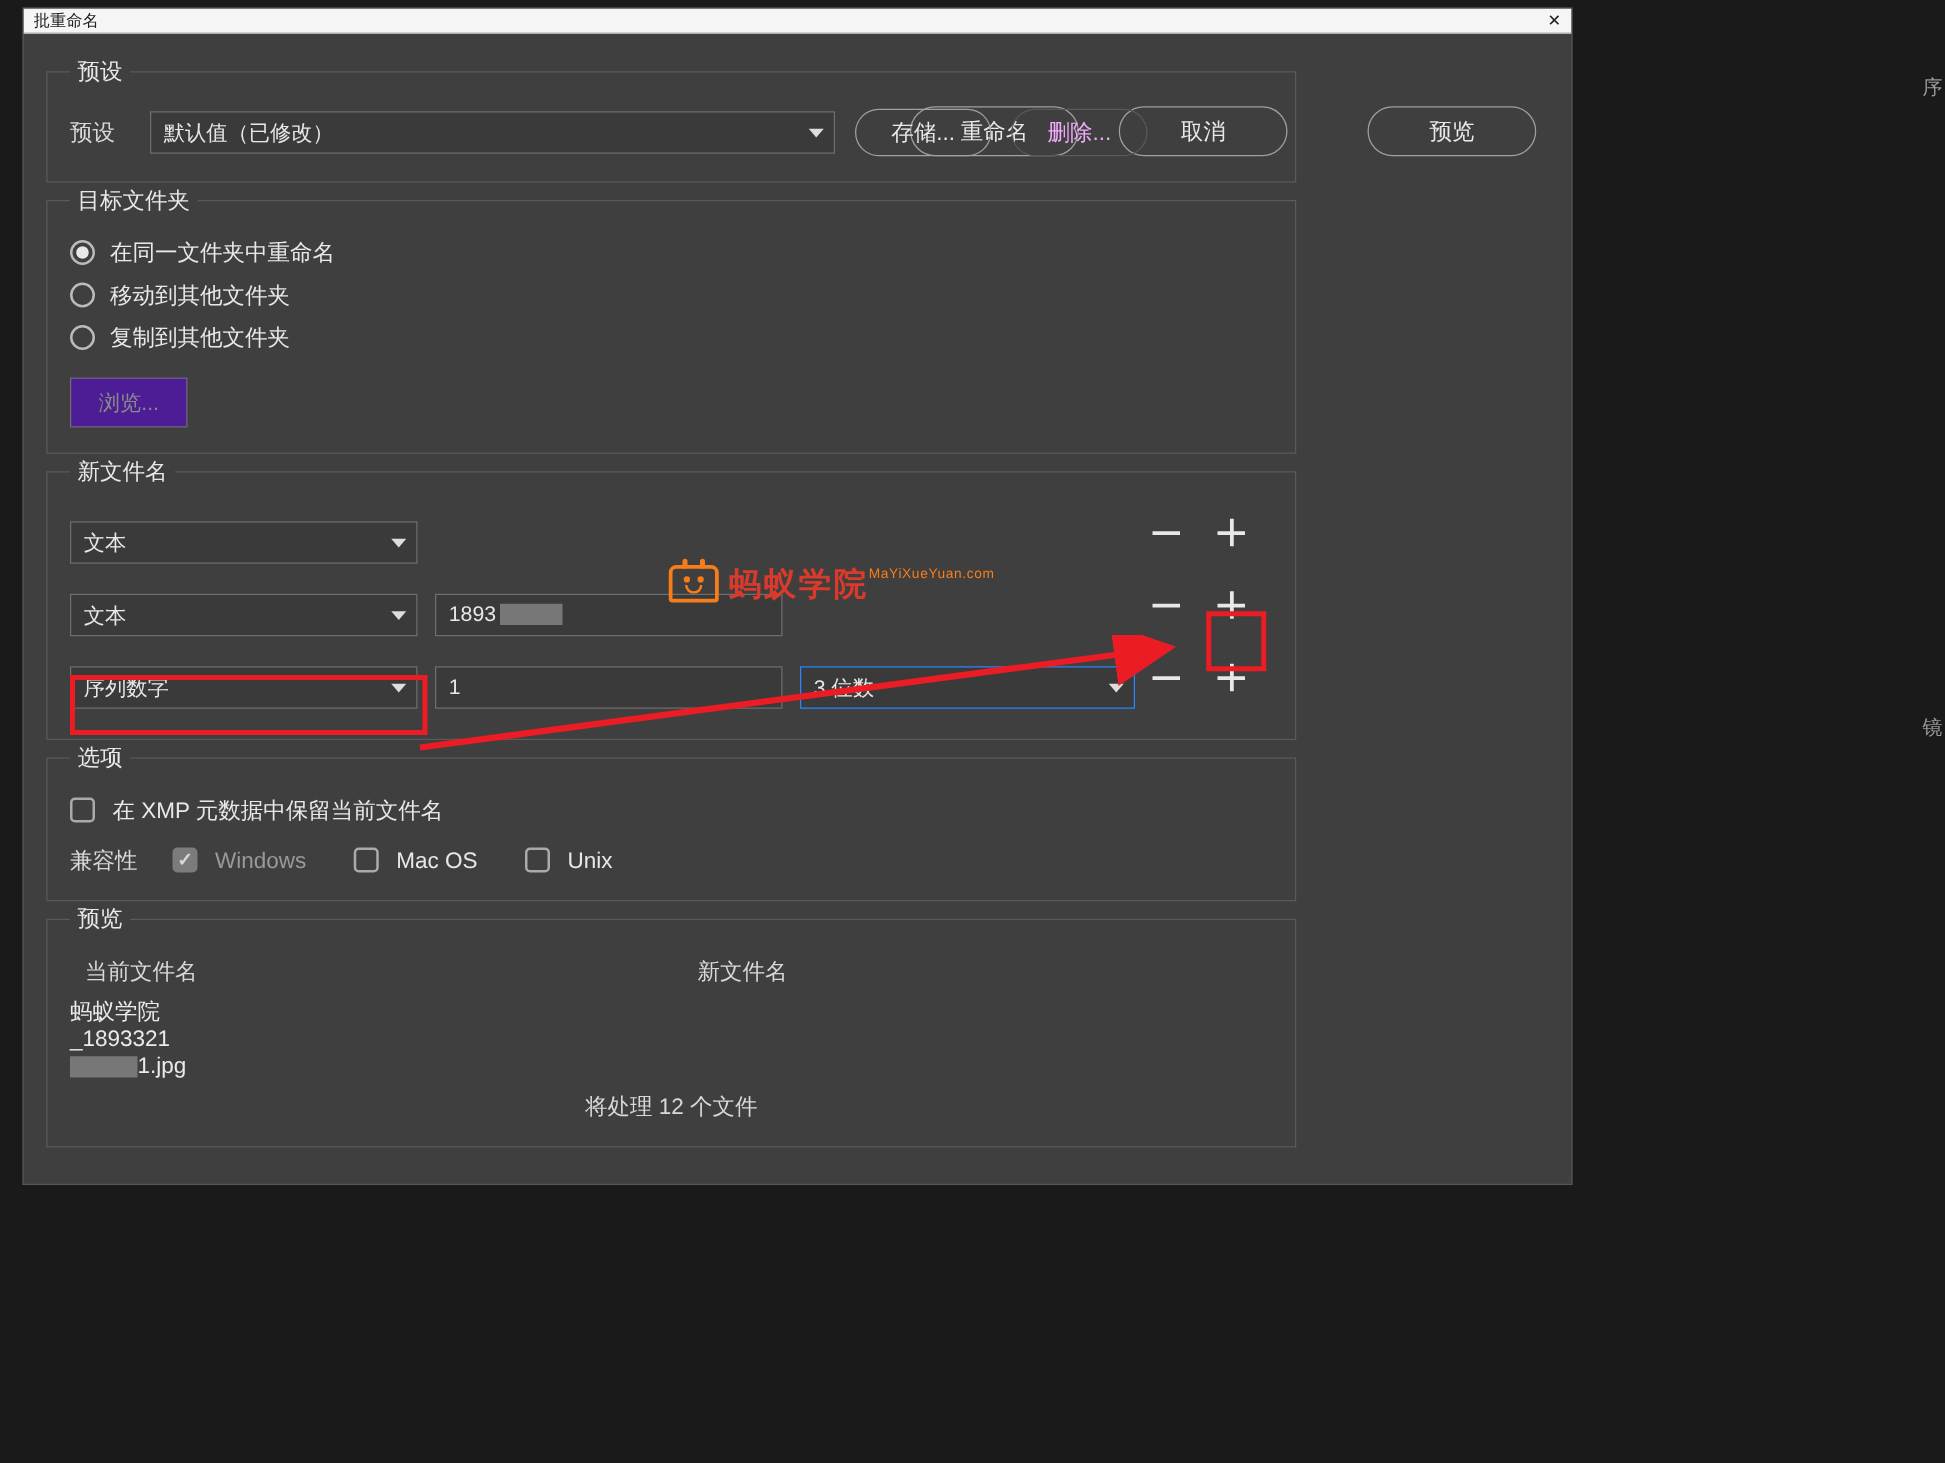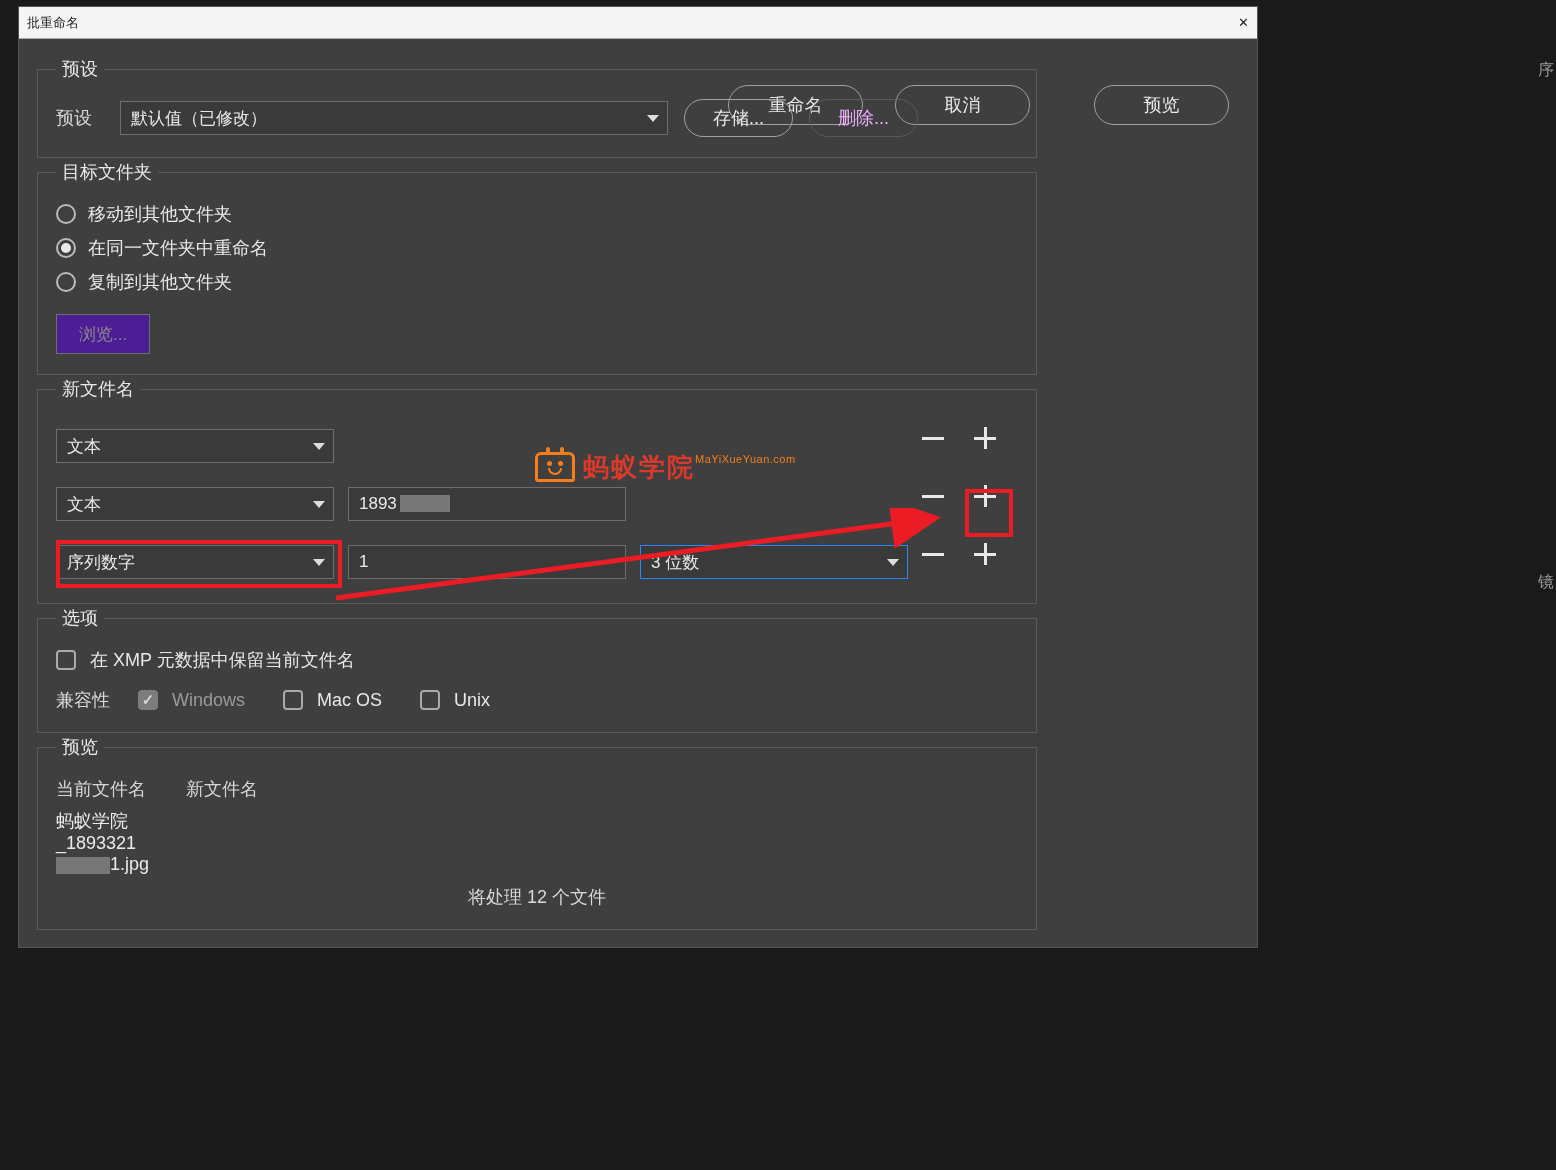--- a/index.html
+++ b/index.html
@@ -1,19 +1,19 @@
 <!DOCTYPE html>
 <html><head>
 <meta charset="utf-8">
 <style>
   *{box-sizing:border-box;margin:0;padding:0;font-family:"Segoe UI","Microsoft YaHei",sans-serif}
   body{background:#1a1a1a;width:1556px;height:1170px;position:relative;overflow:hidden}
   .outer{position:absolute;inset:0;background:#1a1a1a}
   .dialog{position:absolute;left:18px;top:6px;width:1240px;height:942px;background:#3f3f3f;border:1px solid #555}
-  .titlebar{height:32px;background:#f5f5f5;display:flex;align-items:center;padding:0 8px;border-bottom:1px solid #aaa;justify-content:space-between}
+  .titlebar{height:20px;background:#f5f5f5;display:flex;align-items:center;padding:0 8px;border-bottom:1px solid #aaa;justify-content:space-between}
   .titlebar span{color:#222;font-size:13px}
   .close-x{font-size:16px;color:#222;cursor:pointer;font-weight:400}
   .content{position:relative;padding:18px 18px;color:#e8e8e8;font-size:18px}
   fieldset{border:1px solid #5a5a5a;margin-bottom:2px;padding:18px 18px 20px 18px;position:relative}
   legend{padding:0 6px;color:#e8e8e8;font-size:18px}
   .leftcol{width:1000px}
   .row{display:flex;align-items:center;gap:16px;margin-bottom:14px}
   .row:last-child{margin-bottom:0}
   .lbl{color:#d8d8d8;font-size:18px;min-width:48px}
   select,.fake-select{background:#3a3a3a;border:1px solid #6e6e6e;color:#e8e8e8;height:34px;font-size:17px;padding:0 28px 0 10px;appearance:none;position:relative}
@@ -34,21 +34,21 @@
   .plus-shape::before{content:"";position:absolute;left:0;top:50%;margin-top:-1.5px;width:22px;height:3px;background:#e8e8e8}
   .plus-shape::after{content:"";position:absolute;top:0;left:50%;margin-left:-1.5px;height:22px;width:3px;background:#e8e8e8}
   .pm-group{position:absolute;right:18px;display:flex;gap:22px;align-items:center}
   .name-row{position:relative;height:44px;display:flex;align-items:flex-end;gap:14px;margin-bottom:14px}
   .red-box{border:4px solid #ec1c24;position:absolute;pointer-events:none}
   .checkbox{width:20px;height:20px;border:2px solid #aaa;border-radius:4px;display:inline-flex;align-items:center;justify-content:center;cursor:pointer}
   .checkbox.checked{background:#7c7c7c;border-color:#7c7c7c}
   .checkbox.checked::after{content:"✓";color:#d8d8d8;font-size:15px;font-weight:bold}
   .opt-row{display:flex;align-items:center;gap:14px;margin-bottom:16px;font-size:18px}
   .preview-grid{display:grid;grid-template-columns:130px auto;row-gap:8px;font-size:18px}
-  .preview-grid .k{text-align:left;color:#d8d8d8;padding-right:16px}
+  .preview-grid .k{text-align:center;color:#d8d8d8;padding-right:16px}
   .preview-grid .v{color:#eaeaea;font-family:inherit}
   .summary{text-align:center;font-size:18px;margin-top:10px;color:#d8d8d8}
   .redacted{display:inline-block;vertical-align:middle;width:50px;height:17px;background:#777}
   svg.arrow{position:absolute;pointer-events:none}
   .watermark{position:absolute;left:535px;top:452px;pointer-events:none;display:flex;align-items:center;gap:8px}
   .wm-icon{width:40px;height:30px;border:3px solid #f77d1b;border-radius:6px 6px 3px 3px;position:relative}
   .wm-icon::before,.wm-icon::after{content:"";position:absolute;top:-8px;width:4px;height:8px;background:#f77d1b;border-radius:2px}
   .wm-icon::before{left:8px}.wm-icon::after{right:8px}
   .wm-eye{position:absolute;width:5px;height:5px;background:#f77d1b;border-radius:50%;top:6px}
   .wm-eye.l{left:9px}.wm-eye.r{right:9px}
@@ -92,26 +92,26 @@
               </select>
             </span>
             <button class="pill-btn" style="height:38px;padding:0 28px">存储...</button>
             <button class="pill-btn disabled" style="height:38px;padding:0 28px">删除...</button>
           </div>
         </fieldset>
 
         <fieldset>
           <legend>目标文件夹</legend>
           <div class="radio-row">
+            <span class="radio checked"></span>
+            <span>在同一文件夹中重命名</span>
+          </div>
+          <div class="radio-row">
             <span class="radio"></span>
             <span>移动到其他文件夹</span>
-          </div>
-          <div class="radio-row">
-            <span class="radio checked"></span>
-            <span>在同一文件夹中重命名</span>
           </div>
           <div class="radio-row">
             <span class="radio"></span>
             <span>复制到其他文件夹</span>
           </div>
           <button class="browse-btn">浏览...</button>
         </fieldset>
 
         <fieldset style="padding-bottom:24px">
           <legend>新文件名</legend>

